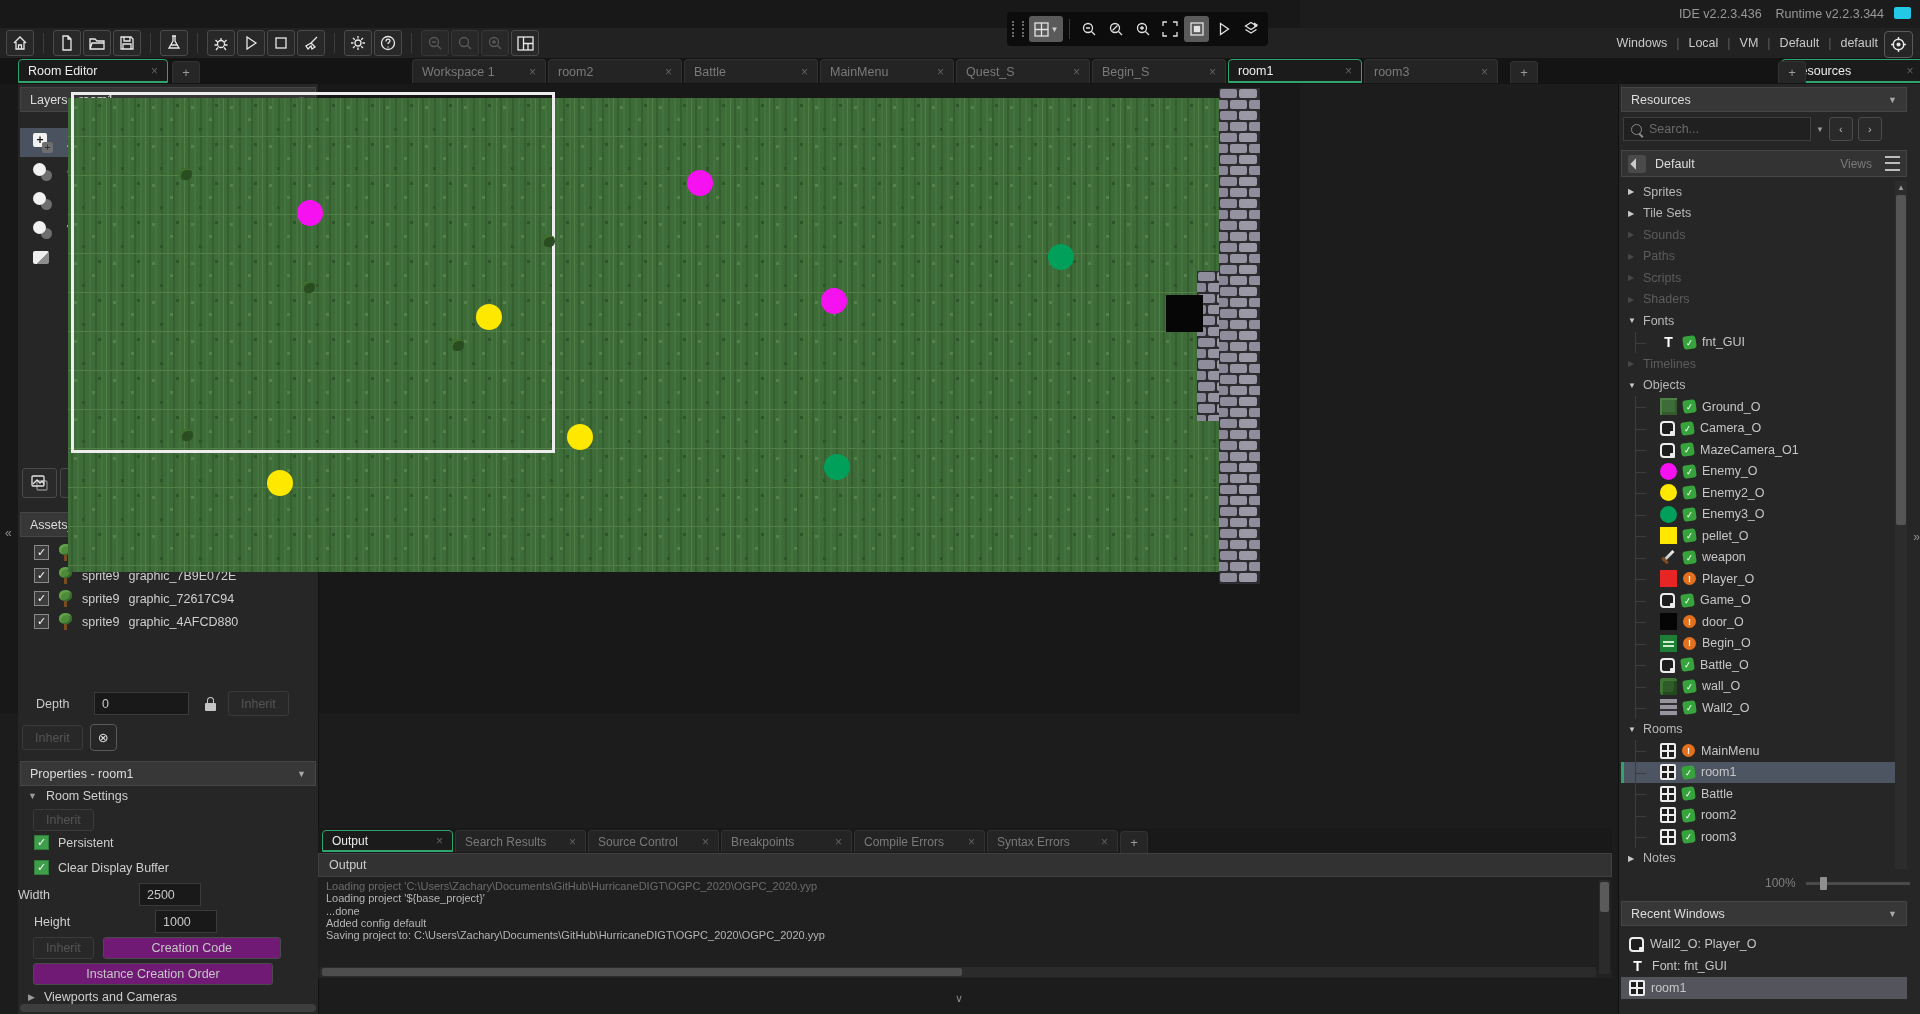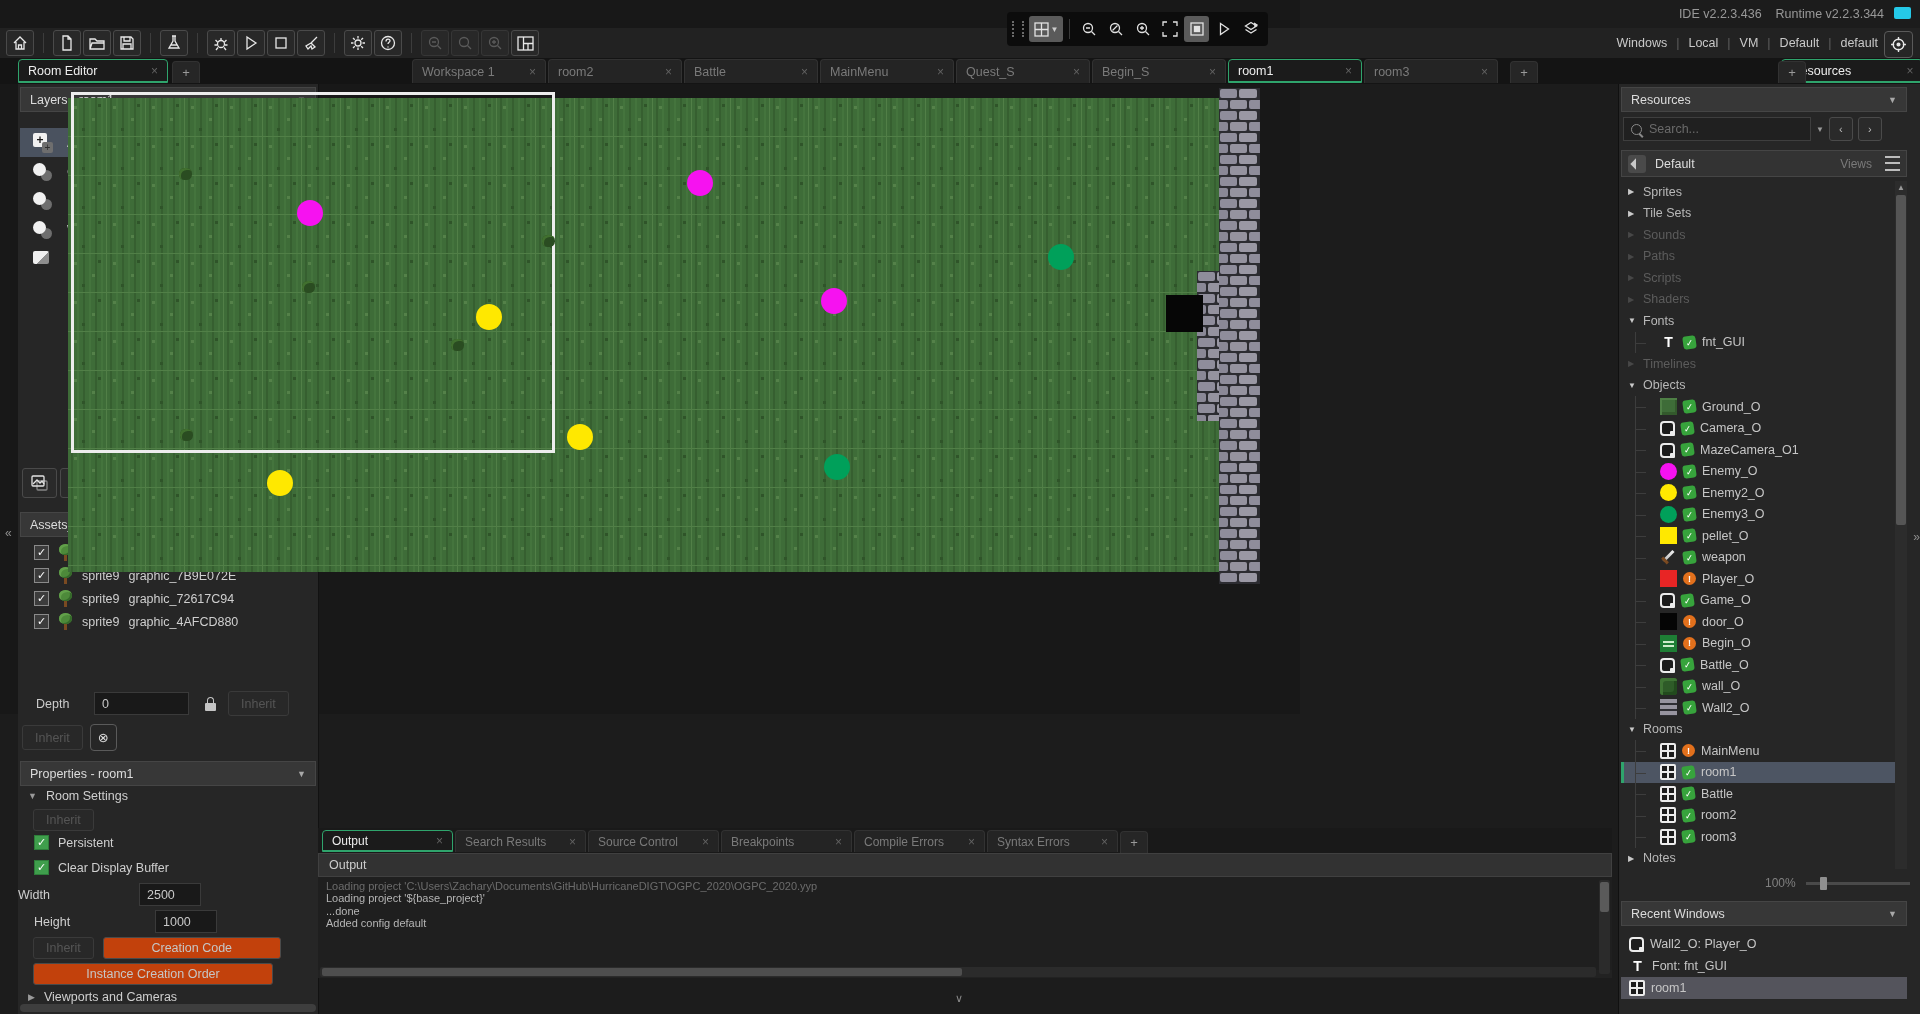--- a/index.html
+++ b/index.html
@@ -39,21 +39,21 @@
   .roomedtab{position:absolute;left:18px;top:1px;width:150px;}
   .plustab{position:absolute;top:3px;width:26px;height:21px;background:#262626;border:1px solid #323232;border-bottom:none;border-radius:4px 4px 0 0;color:#9a9a9a;display:flex;align-items:center;justify-content:center;font-size:13px;}
   .wstabs{position:absolute;left:412px;top:1px;display:flex;gap:2px;}
   .wstabs .tab{width:134px;}
   .restab{position:absolute;left:1628px;top:1px;width:142px;}
 
   
   .panel{position:absolute;background:#262626;}
   .phdr{position:absolute;left:2px;right:2px;height:25px;background:#373737;border:1px solid #454545;box-sizing:border-box;display:flex;align-items:center;padding:0 9px;color:#dcdcdc;}
   .phdr .caret{margin-left:auto;color:#a8a8a8;font-size:9px;}
-  .btn{background:#c2410c;border:1px solid #4a4a4a;color:#c6c6c6;border-radius:3px;display:flex;align-items:center;justify-content:center;box-sizing:border-box;}
+  .btn{background:#701a75;border:1px solid #4a4a4a;color:#c6c6c6;border-radius:3px;display:flex;align-items:center;justify-content:center;box-sizing:border-box;}
   .btn.dis{color:#555555;border-color:#3a3a3a;background:#282828;}
   .inp{background:#191919;border:1px solid #3a3a3a;color:#c8c8c8;height:23px;box-sizing:border-box;display:flex;align-items:center;padding:0 7px;}
   .cb{width:15px;height:15px;box-sizing:border-box;border:1px solid #8a8a8a;background:#3c3c3c;color:#ffffff;font-size:11px;display:flex;align-items:center;justify-content:center;flex:none;}
   .cb:after{content:"✓";}
   .cb.green{background:#3f9e4c;border-color:#2e7d3a;}
 
   
   .leftpanel{left:18px;top:84px;width:300px;height:930px;border-right:1px solid #121212;}
   .layers{position:absolute;left:2px;right:2px;top:44px;}
   .lrow{height:29px;display:flex;align-items:center;padding-left:12px;color:#d0d0d0;}
@@ -675,20 +675,21 @@
     </div>
     <div class="ohdr">
         <span>Output</span>
       </div>
     <div class="olog">
 
     <div class="oline cut">Loading project 'C:\Users\Zachary\Documents\GitHub\HurricaneDIGT\OGPC_2020\OGPC_2020.yyp</div>
         <div class="oline">Loading project '${base_project}'</div>
         <div class="oline">...done</div>
         <div class="oline">Added config default</div>
+        <div class="oline">Saving project to: C:\Users\Zachary\Documents\GitHub\HurricaneDIGT\OGPC_2020\OGPC_2020.yyp</div>
       </div>
     <div class="ovscroll">
         <span class="thumb"></span>
       </div>
     <div class="ohscroll">
         <span class="thumb"></span>
       </div>
   </div>
   <div class="bottomchev">∨</div>
 

